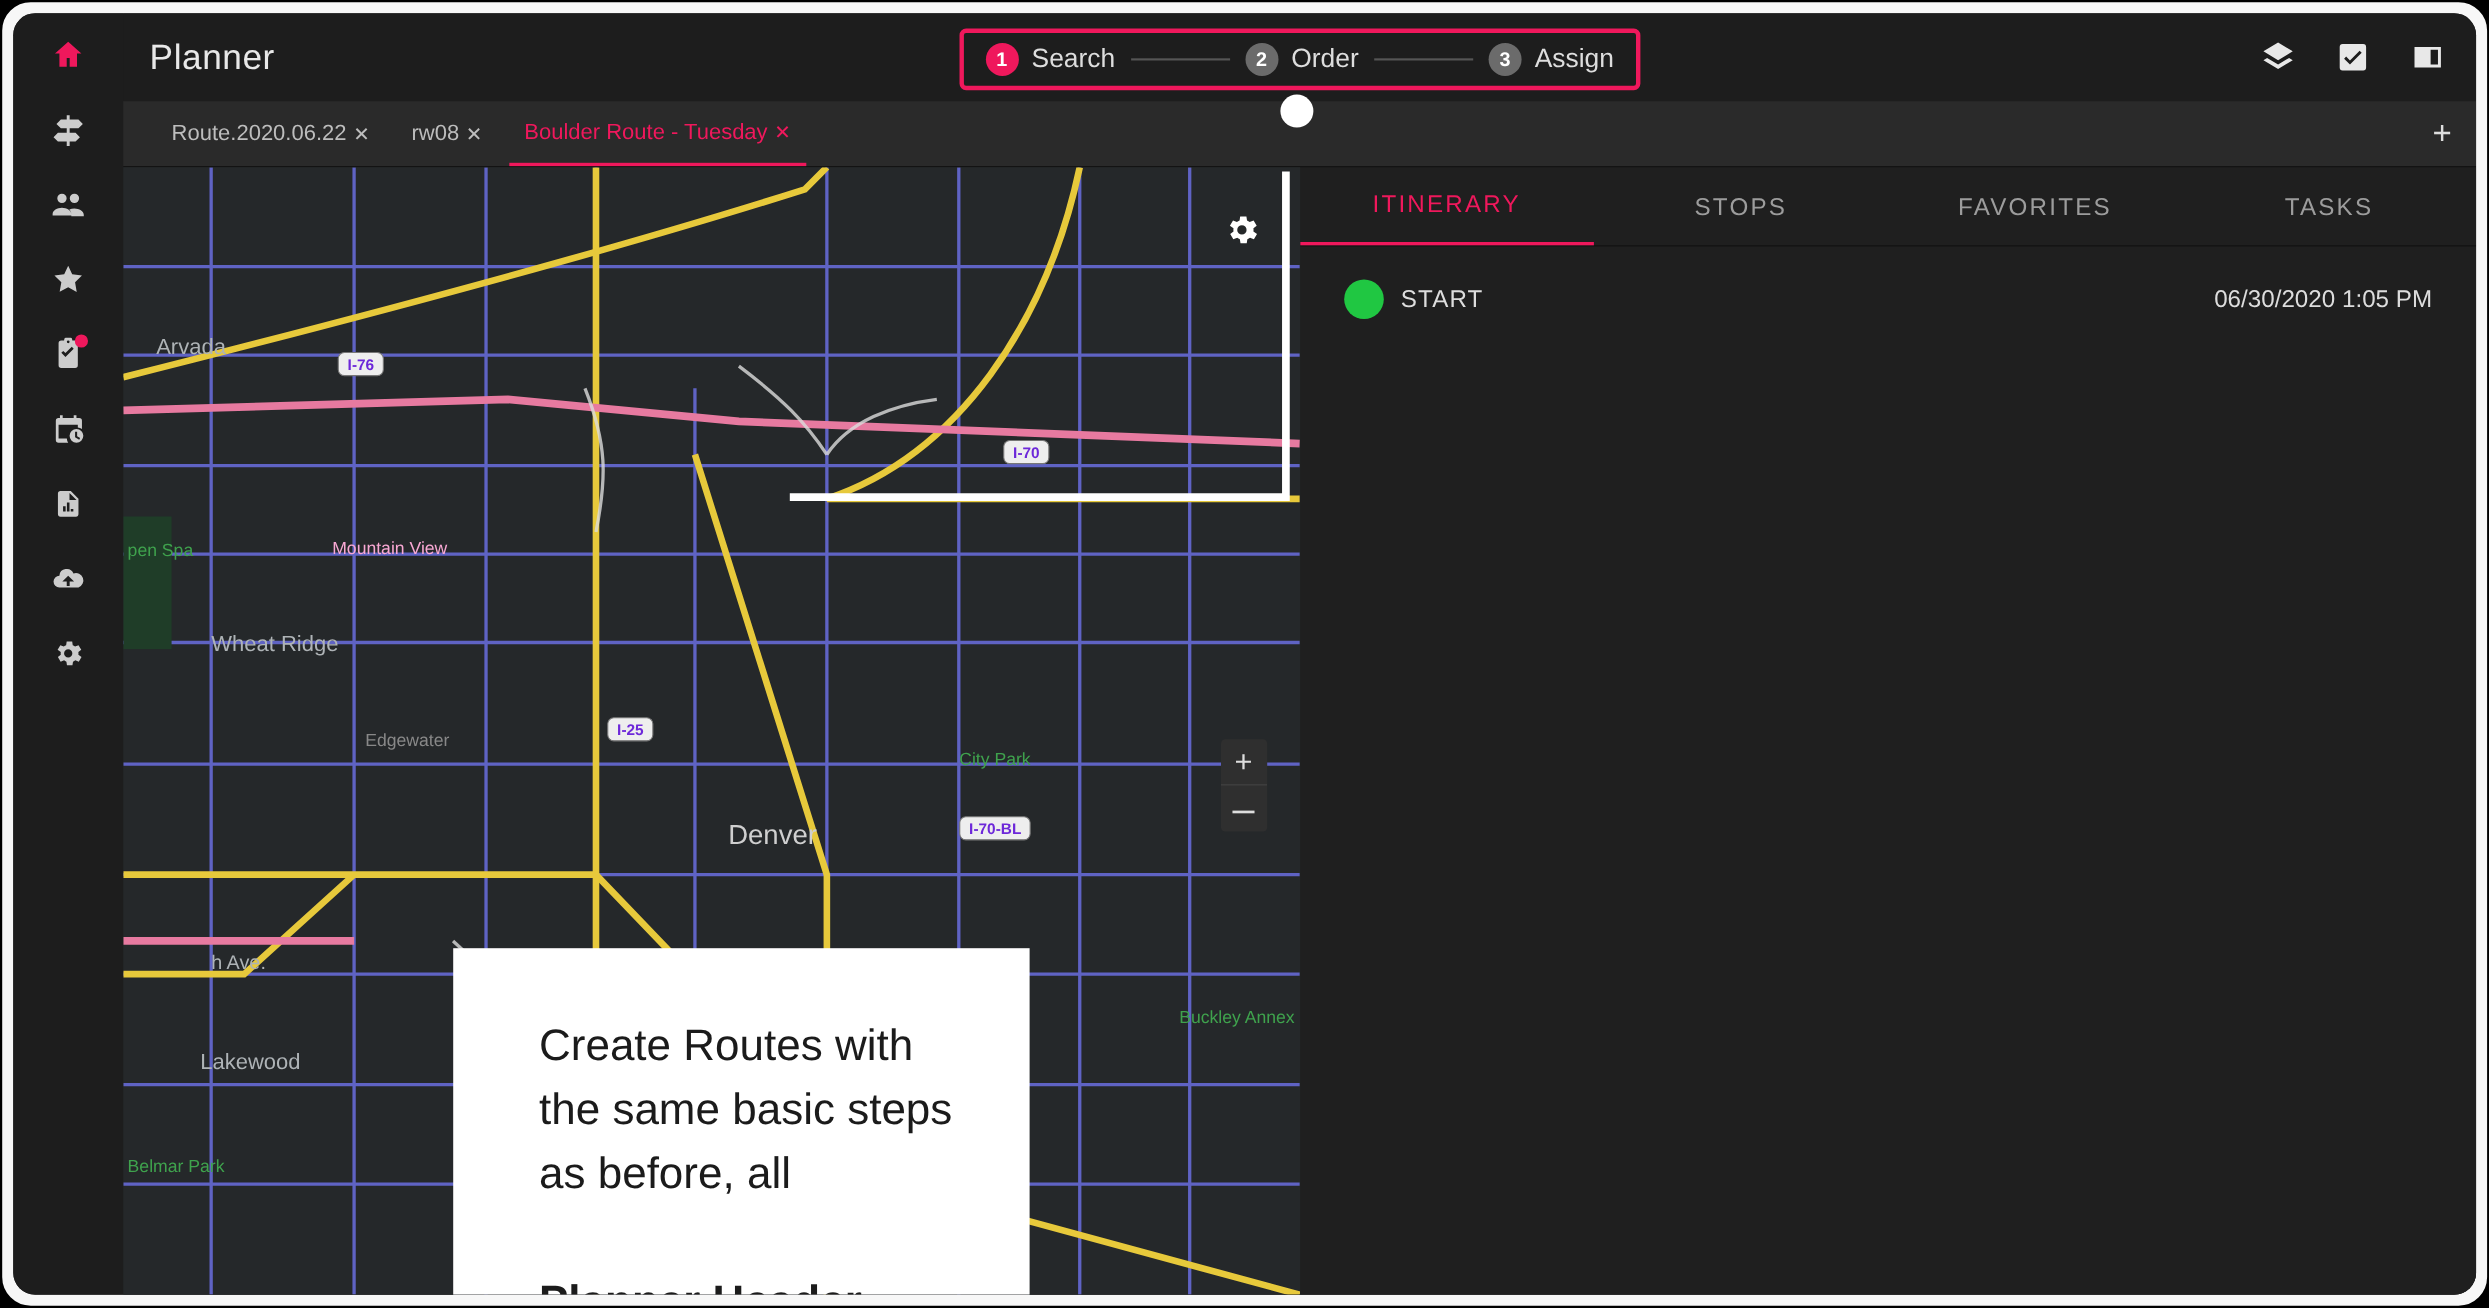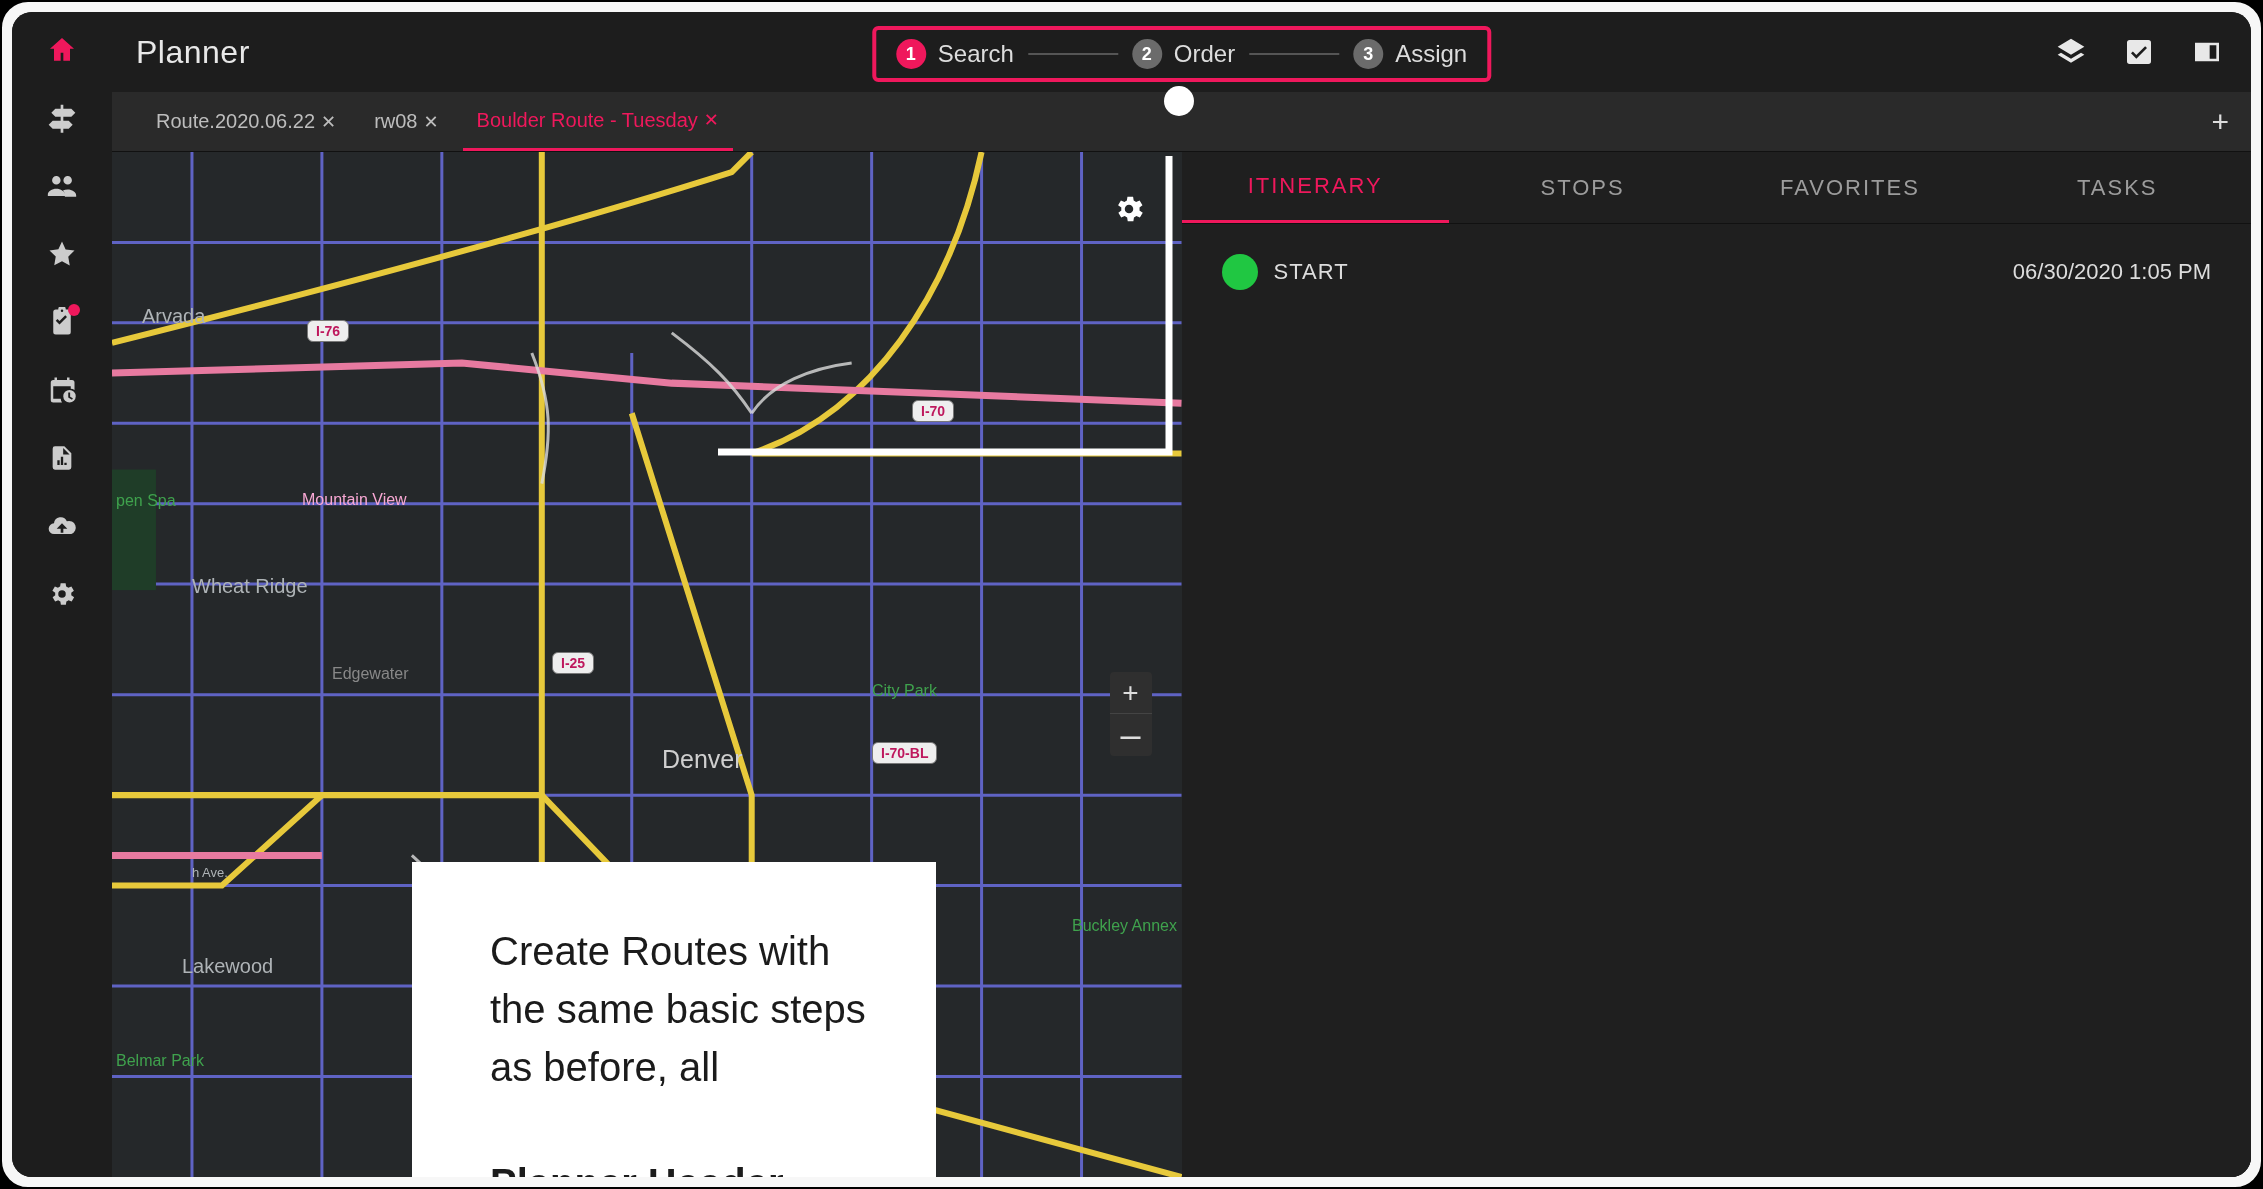--- a/index.html
+++ b/index.html
@@ -113,21 +113,21 @@
 
   
   .map {
     position:relative;
     background:#25282a;
     overflow:hidden;
   }
   .map svg.roads { position:absolute; inset:0; width:100%; height:100%; }
   .map .label { position:absolute; color:#aeb3b6; font-size:20px; white-space:nowrap;margin-top:23px; }
   .map .park  { position:absolute; color:#3fa24d; font-size:16px; white-space:nowrap; }
-  .map .shield { position:absolute; background:#eee; color:#be185d; font-size:14px; font-weight:600; padding:2px 8px; border-radius:6px; border:1px solid #777; white-space:nowrap; }
+  .map .shield { position:absolute; background:#eee; color:#6d28d9; font-size:14px; font-weight:600; padding:2px 8px; border-radius:6px; border:1px solid #777; white-space:nowrap; }
   .map .gear { position:absolute; top:40px; right:36px; cursor:pointer; }
   .map .gear svg { fill:#fff; width:34px; height:34px; }
   .zoom { position:absolute; right:30px; top:520px; display:flex; flex-direction:column; background:#2f2f2f; border-radius:4px; overflow:hidden; }
   .zoom div { width:42px; height:42px; display:flex; align-items:center; justify-content:center; color:#ddd; font-size:28px; cursor:pointer; border-bottom:1px solid #444; }
   .zoom div:last-child { border-bottom:none; font-size:36px; line-height:20px; }
 
   
   .callout-connector { position:absolute; pointer-events:none; }
   .callout-dot { position:absolute; width:30px; height:30px; border-radius:50%; background:#fff; }
   .callout {
@@ -328,21 +328,21 @@
               <path d="M300 700 L 430 820"></path>
             </g>
           </svg>
 
           <div class="label" style="left:30px; top:130px;">Arvada</div>
           <div class="label" style="left:190px; top:316px; font-size:16px; color:#f9a8d4;">Mountain View</div>
           <div class="label" style="left:80px; top:400px;">Wheat Ridge</div>
           <div class="label" style="left:220px; top:490px; font-size:16px; color:#888;">Edgewater</div>
           <div class="label" style="left:550px; top:570px; font-size:25px; color:#cfcfcf; font-weight:500;">Denver</div>
           <div class="label" style="left:70px; top:780px;">Lakewood</div>
-          <div class="label" style="left:80px; top:690px; font-size:13px; color:#aeb3b6;">h Ave.</div>
+          <div class="label" style="left:80px; top:690px; font-size:18px; color:#aeb3b6;">h Ave.</div>
 
           <div class="park" style="left:4px; top:340px;">pen Spa</div>
           <div class="park" style="left:760px; top:530px;">City Park</div>
           <div class="park" style="left:960px; top:765px;">Buckley Annex</div>
           <div class="park" style="left:4px; top:900px;">Belmar Park</div>
 
           <div class="shield" style="left:195px; top:168px;">I-76</div>
           <div class="shield" style="left:440px; top:500px;">I-25</div>
           <div class="shield" style="left:800px; top:248px;">I-70</div>
           <div class="shield" style="left:760px; top:590px;">I-70-BL</div>

